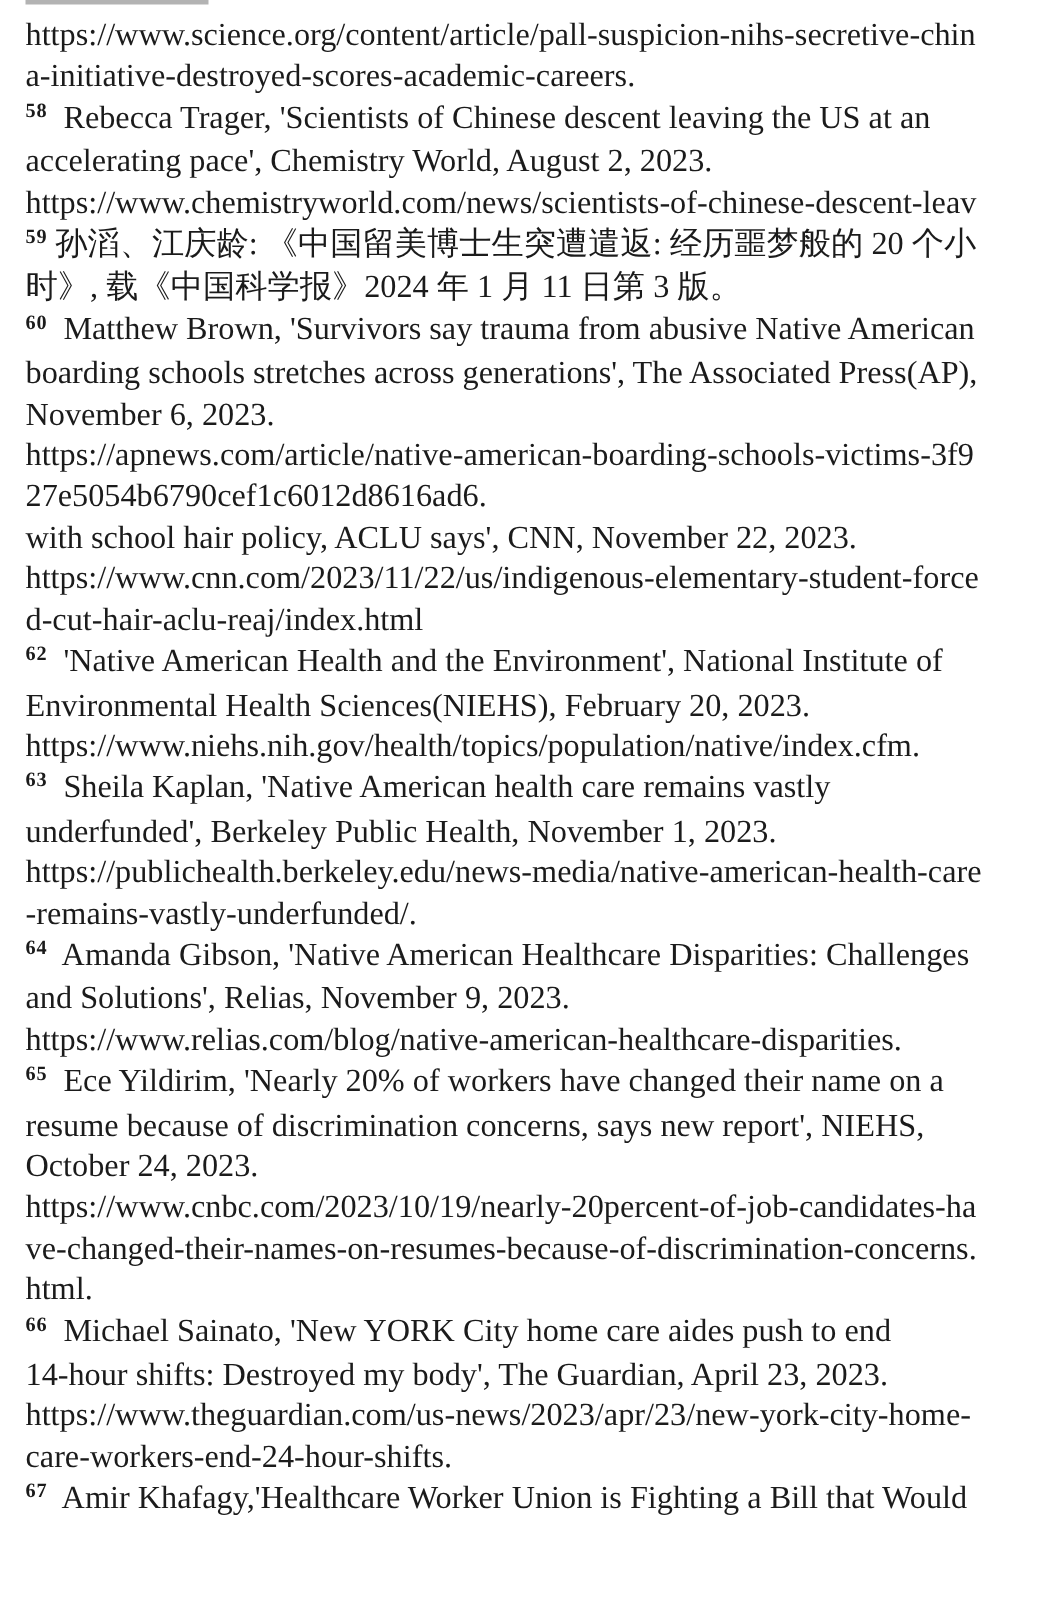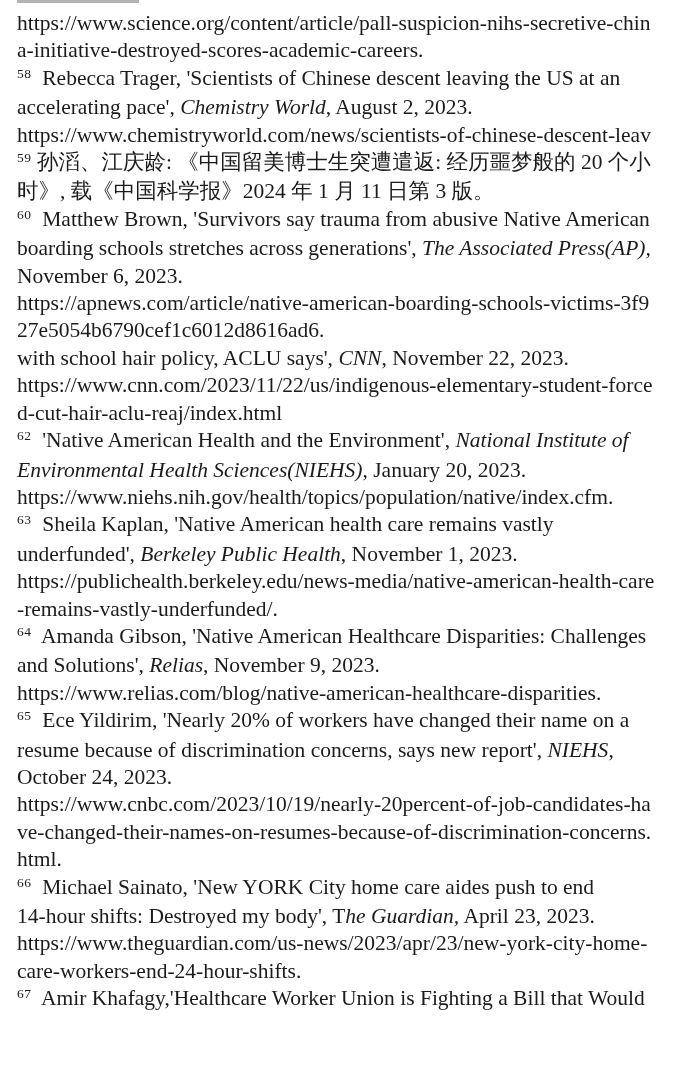--- a/index.html
+++ b/index.html
@@ -16,26 +16,27 @@
     position: absolute;
     left: 17px;
     top: 10px;
     right: 0;
   }
   .line {
     white-space: pre;
     font-size: 21.5px;
     line-height: 27.4px;
   }
-  .it { font-style: italic; }
+  .it { }
   .sup {
     font-size: 13.5px;
     position: relative;
     top: -7px;
     letter-spacing: 0.5px;
+    font-weight: bold;
   }
   .artifact {
     position: absolute;
     left: 17px;
     top: 0;
     width: 122px;
     height: 3px;
     background: #b3b3b3;
   }
 </style>
@@ -54,21 +55,21 @@
       <div class="line"><span class="">时》, 载《中国科学报》2024 年 1 月 11 日第 3 版。</span></div>
       <div class="line"><span class="sup">60</span><span class="">  Matthew Brown, 'Survivors say trauma from abusive Native American</span></div>
       <div class="line"><span class="">boarding schools stretches across generations', </span><span class="it">The Associated Press(AP),</span></div>
       <div class="line"><span class="">November 6, 2023.</span></div>
       <div class="line"><span class="">https://apnews.com/article/native-american-boarding-schools-victims-3f9</span></div>
       <div class="line"><span class="">27e5054b6790cef1c6012d8616ad6.</span></div>
       <div class="line"><span class="">with school hair policy, ACLU says', </span><span class="it">CNN</span><span class="">, November 22, 2023.</span></div>
       <div class="line"><span class="">https://www.cnn.com/2023/11/22/us/indigenous-elementary-student-force</span></div>
       <div class="line"><span class="">d-cut-hair-aclu-reaj/index.html</span></div>
       <div class="line"><span class="sup">62</span><span class="">  'Native American Health and the Environment', </span><span class="it">National Institute of</span></div>
-      <div class="line"><span class="it">Environmental Health Sciences(NIEHS)</span><span class="">, January 20, 2023.</span></div>
+      <div class="line"><span class="it">Environmental Health Sciences(NIEHS)</span><span class="">, February 20, 2023.</span></div>
       <div class="line"><span class="">https://www.niehs.nih.gov/health/topics/population/native/index.cfm.</span></div>
       <div class="line"><span class="sup">63</span><span class="">  Sheila Kaplan, 'Native American health care remains vastly</span></div>
       <div class="line"><span class="">underfunded', </span><span class="it">Berkeley Public Health</span><span class="">, November 1, 2023.</span></div>
       <div class="line"><span class="">https://publichealth.berkeley.edu/news-media/native-american-health-care</span></div>
       <div class="line"><span class="">-remains-vastly-underfunded/.</span></div>
       <div class="line"><span class="sup">64</span><span class="">  Amanda Gibson, 'Native American Healthcare Disparities: Challenges</span></div>
       <div class="line"><span class="">and Solutions', </span><span class="it">Relias</span><span class="">, November 9, 2023.</span></div>
       <div class="line"><span class="">https://www.relias.com/blog/native-american-healthcare-disparities.</span></div>
       <div class="line"><span class="sup">65</span><span class="">  Ece Yildirim, 'Nearly 20% of workers have changed their name on a</span></div>
       <div class="line"><span class="">resume because of discrimination concerns, says new report', </span><span class="it">NIEHS</span><span class="">,</span></div>

